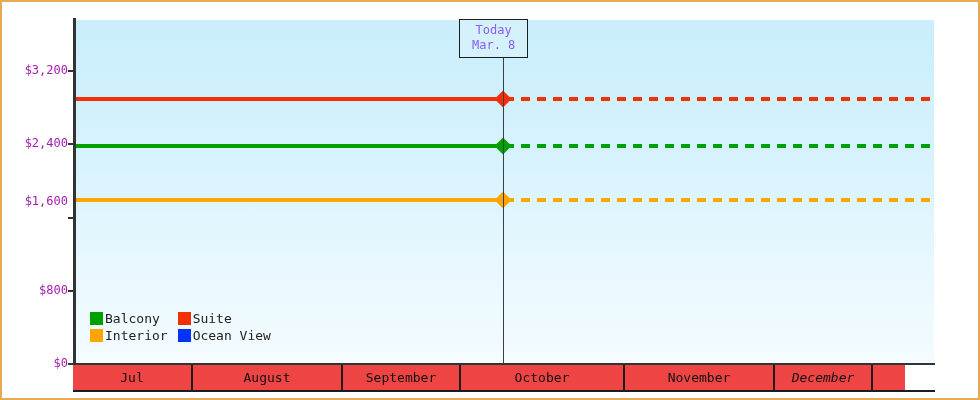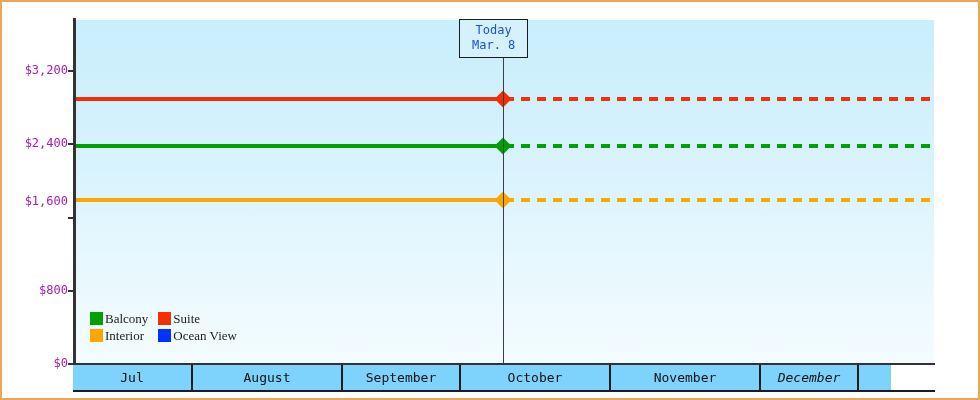--- a/index.html
+++ b/index.html
@@ -96,39 +96,38 @@
     background: #3a3f44;
   }
   #today-box {
     position: absolute;
     box-sizing: border-box;
     border: 1px solid #1c1c1c;
     background: #d5f2fc;
     padding: 3px 12px 4px 12px;
     text-align: center;
     font-size: 12px;
-    color: #1d4ed8;
+    color: #8b5cf6;
     line-height: 15px;
     white-space: nowrap;
   }
   
   #legend {
     position: absolute;
     left: 88px;
     top: 310px;
     display: grid;
     grid-template-columns: auto auto;
     grid-column-gap: 10px;
     grid-row-gap: 4px;
   }
   .legend-item {
     display: flex;
     align-items: center;
     white-space: nowrap;
-    font-family: Liberation Serif, serif;
   }
   .legend-swatch {
     width: 13px;
     height: 13px;
     display: inline-block;
     margin-right: 2px;
   }
   .legend-text {
     font-size: 13px;
     color: #222222;
@@ -146,21 +145,21 @@
     box-sizing: border-box;
   }
   .month-cell {
     box-sizing: border-box;
     border-right: 2px solid #1c1c1c;
     display: flex;
     align-items: center;
     justify-content: center;
     font-size: 13px;
     color: #111111;
-    background: #7dd3fc;
+    background: #ef4444;
   }
   .month-cell:last-child {
     border-right: none;
   }
 </style>
 </head>
 <body>
 
 <div id="chart-frame">
 
@@ -226,19 +225,19 @@
     <div class="legend-item">
       <span class="legend-swatch" style="background:#0033ff;"></span>
       <span class="legend-text">Ocean View</span>
     </div>
   </div>
 
   <div id="month-table">
     <div class="month-cell" style="width:120px;">Jul</div>
     <div class="month-cell" style="width:150px;">August</div>
     <div class="month-cell" style="width:118px;">September</div>
-    <div class="month-cell" style="width:150px;">October</div>
+    <div class="month-cell" style="width:164px;">October</div>
     <div class="month-cell" style="width:150px;">November</div>
     <div class="month-cell" style="width:98px;font-style:italic;">December</div>
     <div class="month-cell" style="width:32px;"></div>
   </div>
 
 </div>
 
 </body></html>

